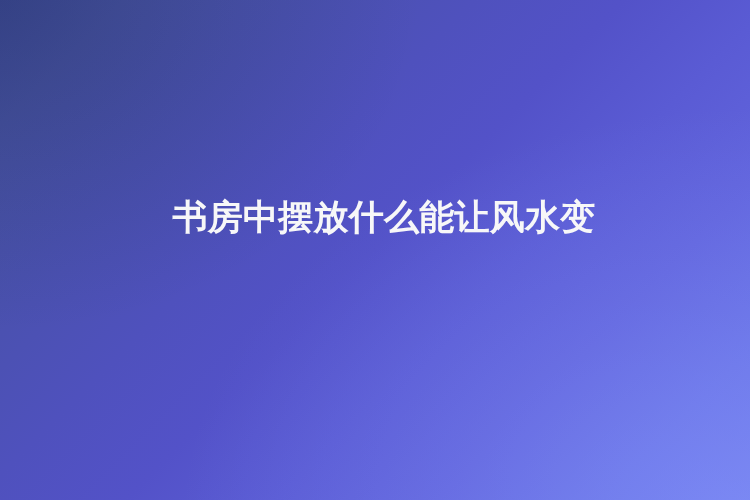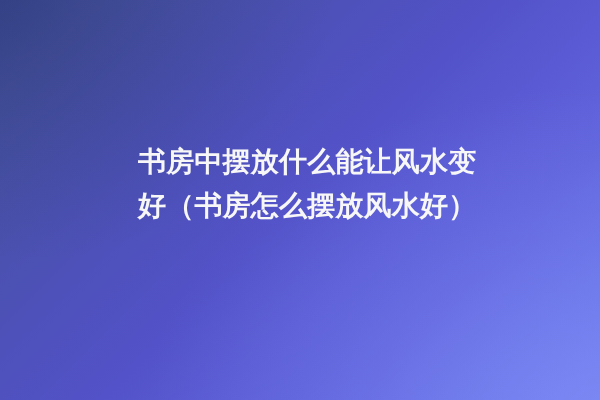--- a/index.html
+++ b/index.html
@@ -62,21 +62,21 @@
       rgba(28, 38, 92, 0.30) 0%,
       rgba(28, 38, 92, 0.12) 38%,
       rgba(28, 38, 92, 0.0) 70%
     );
   }
 
   
   .headline {
     position: absolute;
     left: 138px;
-    top: 140px;
+    top: 152px;
     width: 340px;
     z-index: 3;
     margin: 0;
     padding: 0;
     color: #f7f7f8;
     font-family: "DejaVu Sans", "Liberation Sans", sans-serif;
     font-size: 28px;
     font-weight: 600;
     line-height: 44px;
     letter-spacing: 0.2px;
@@ -89,16 +89,15 @@
     height: 44px;
   }
 </style>
 </head>
 <body>
 
 <div class="banner">
 
   <div class="headline">
     <span class="headline-line">书房中摆放什么能让风水变</span>
-    <span class="headline-line">好（书房怎么摆放风水好）</span>
   </div>
 
 </div>
 
 </body></html>

